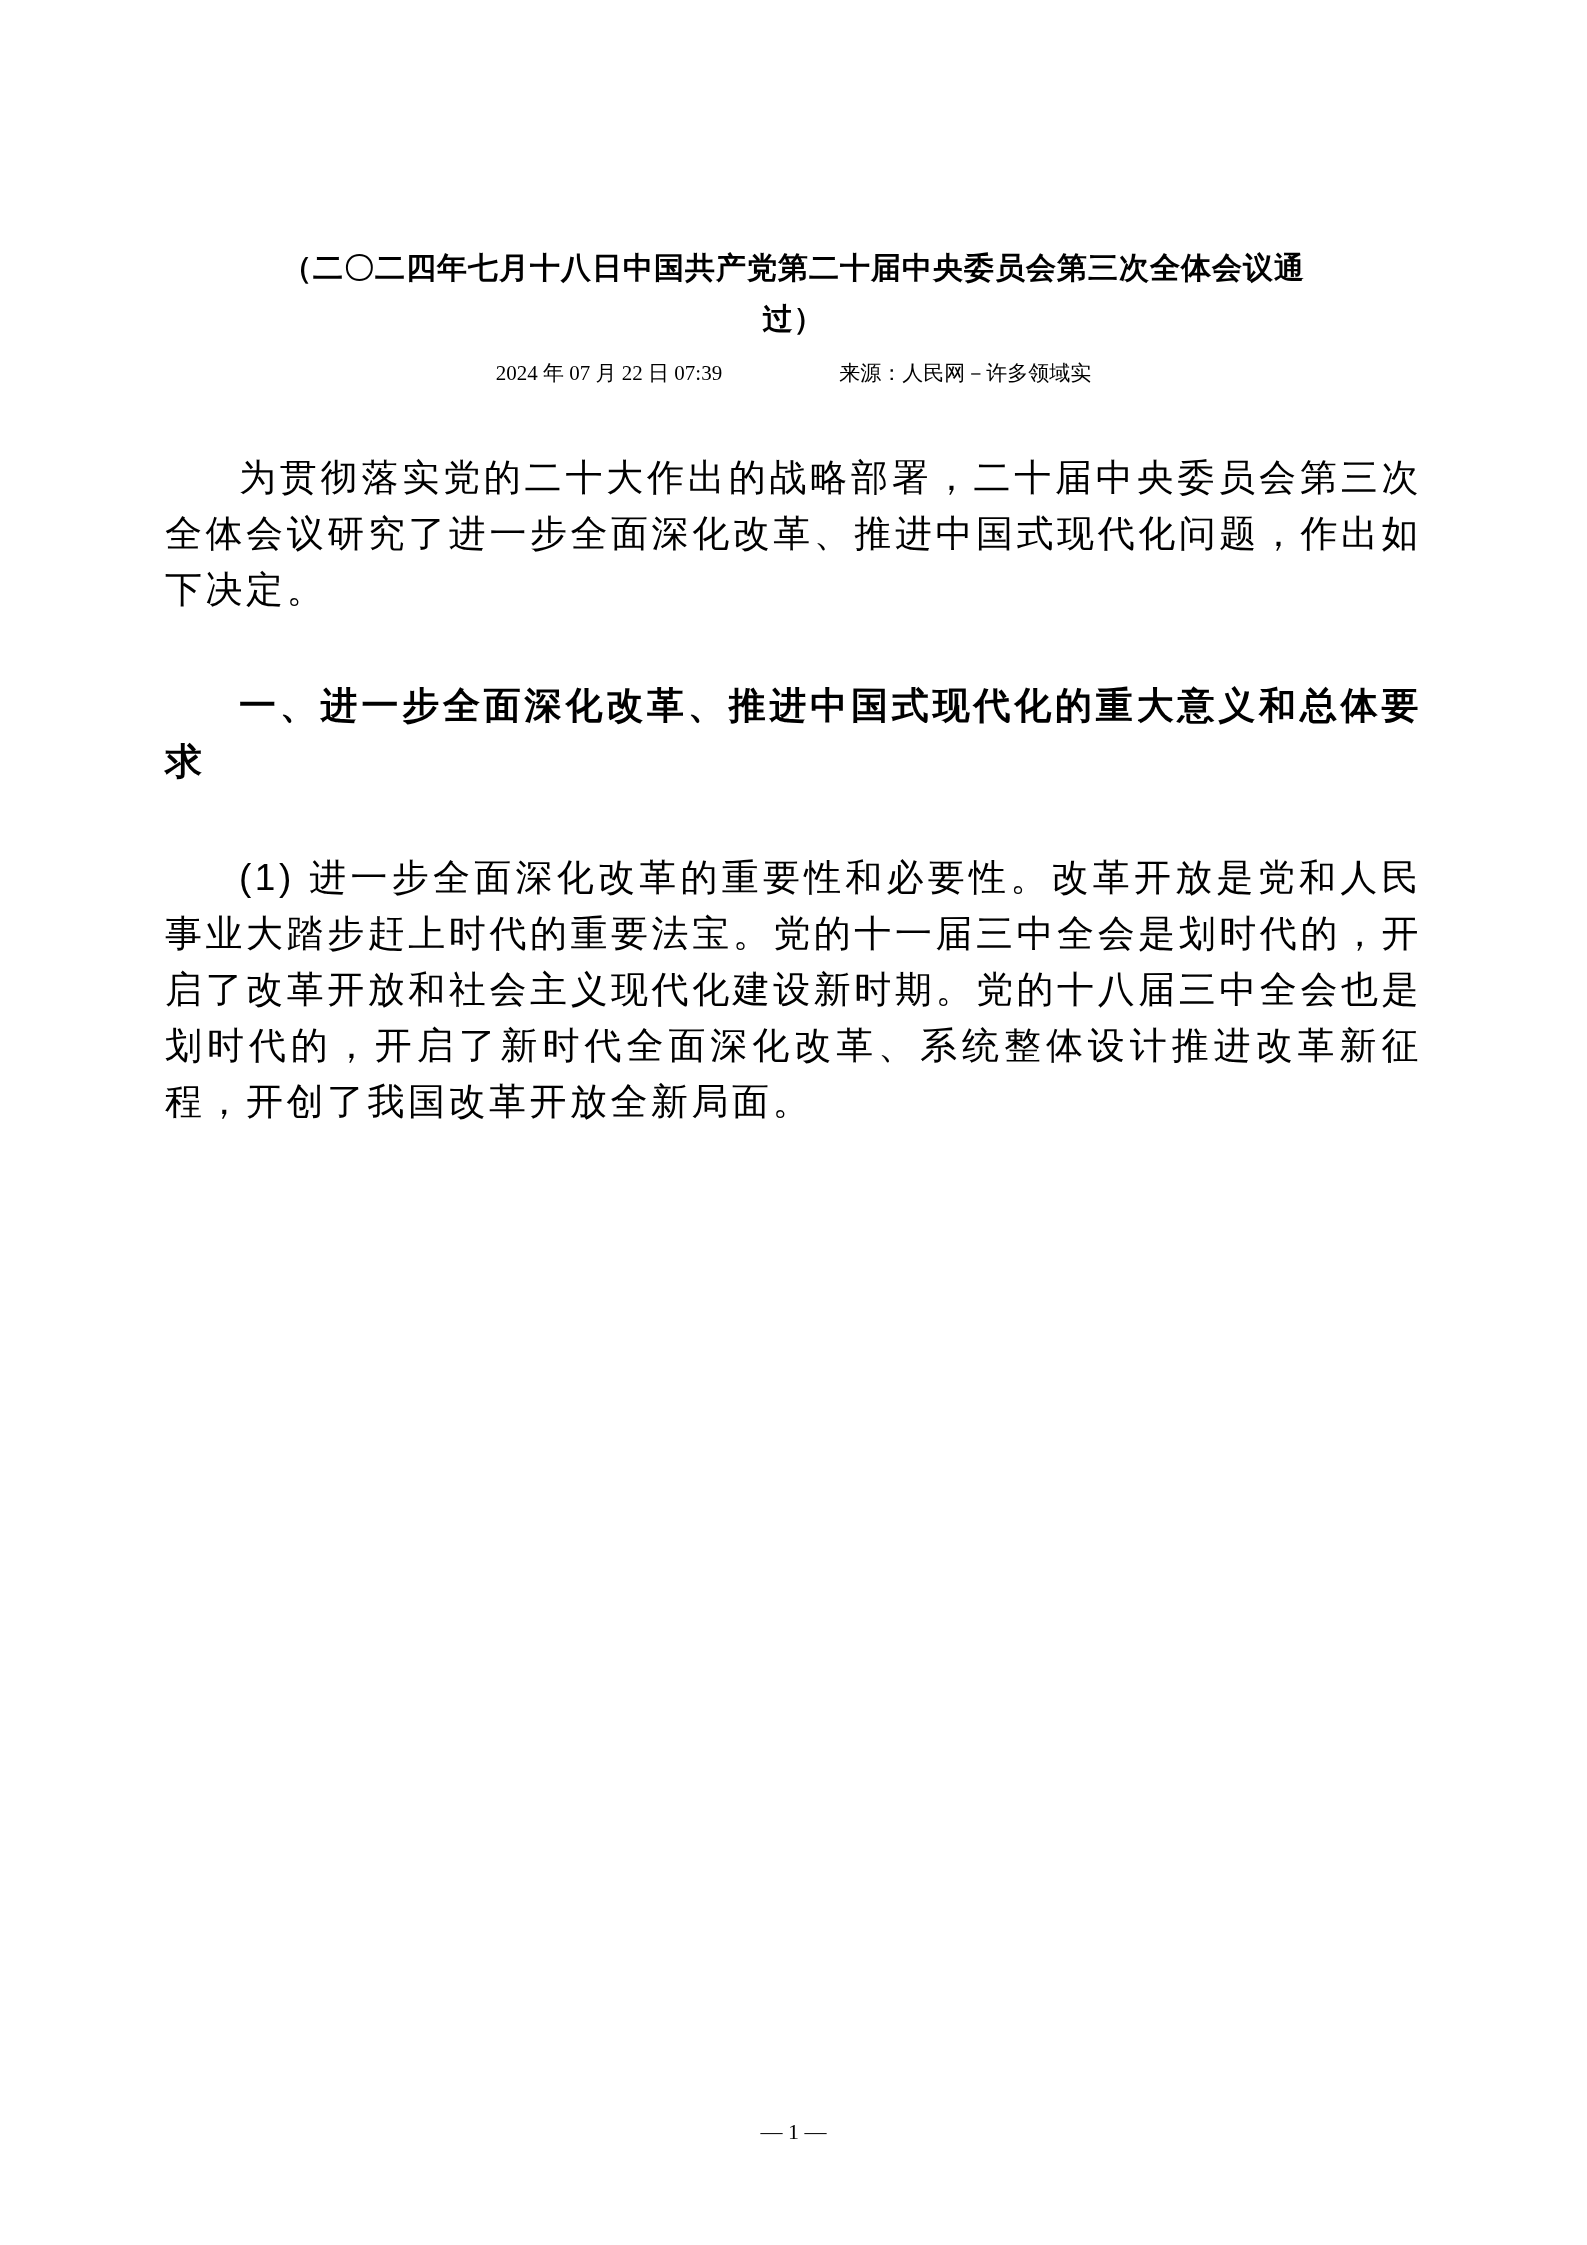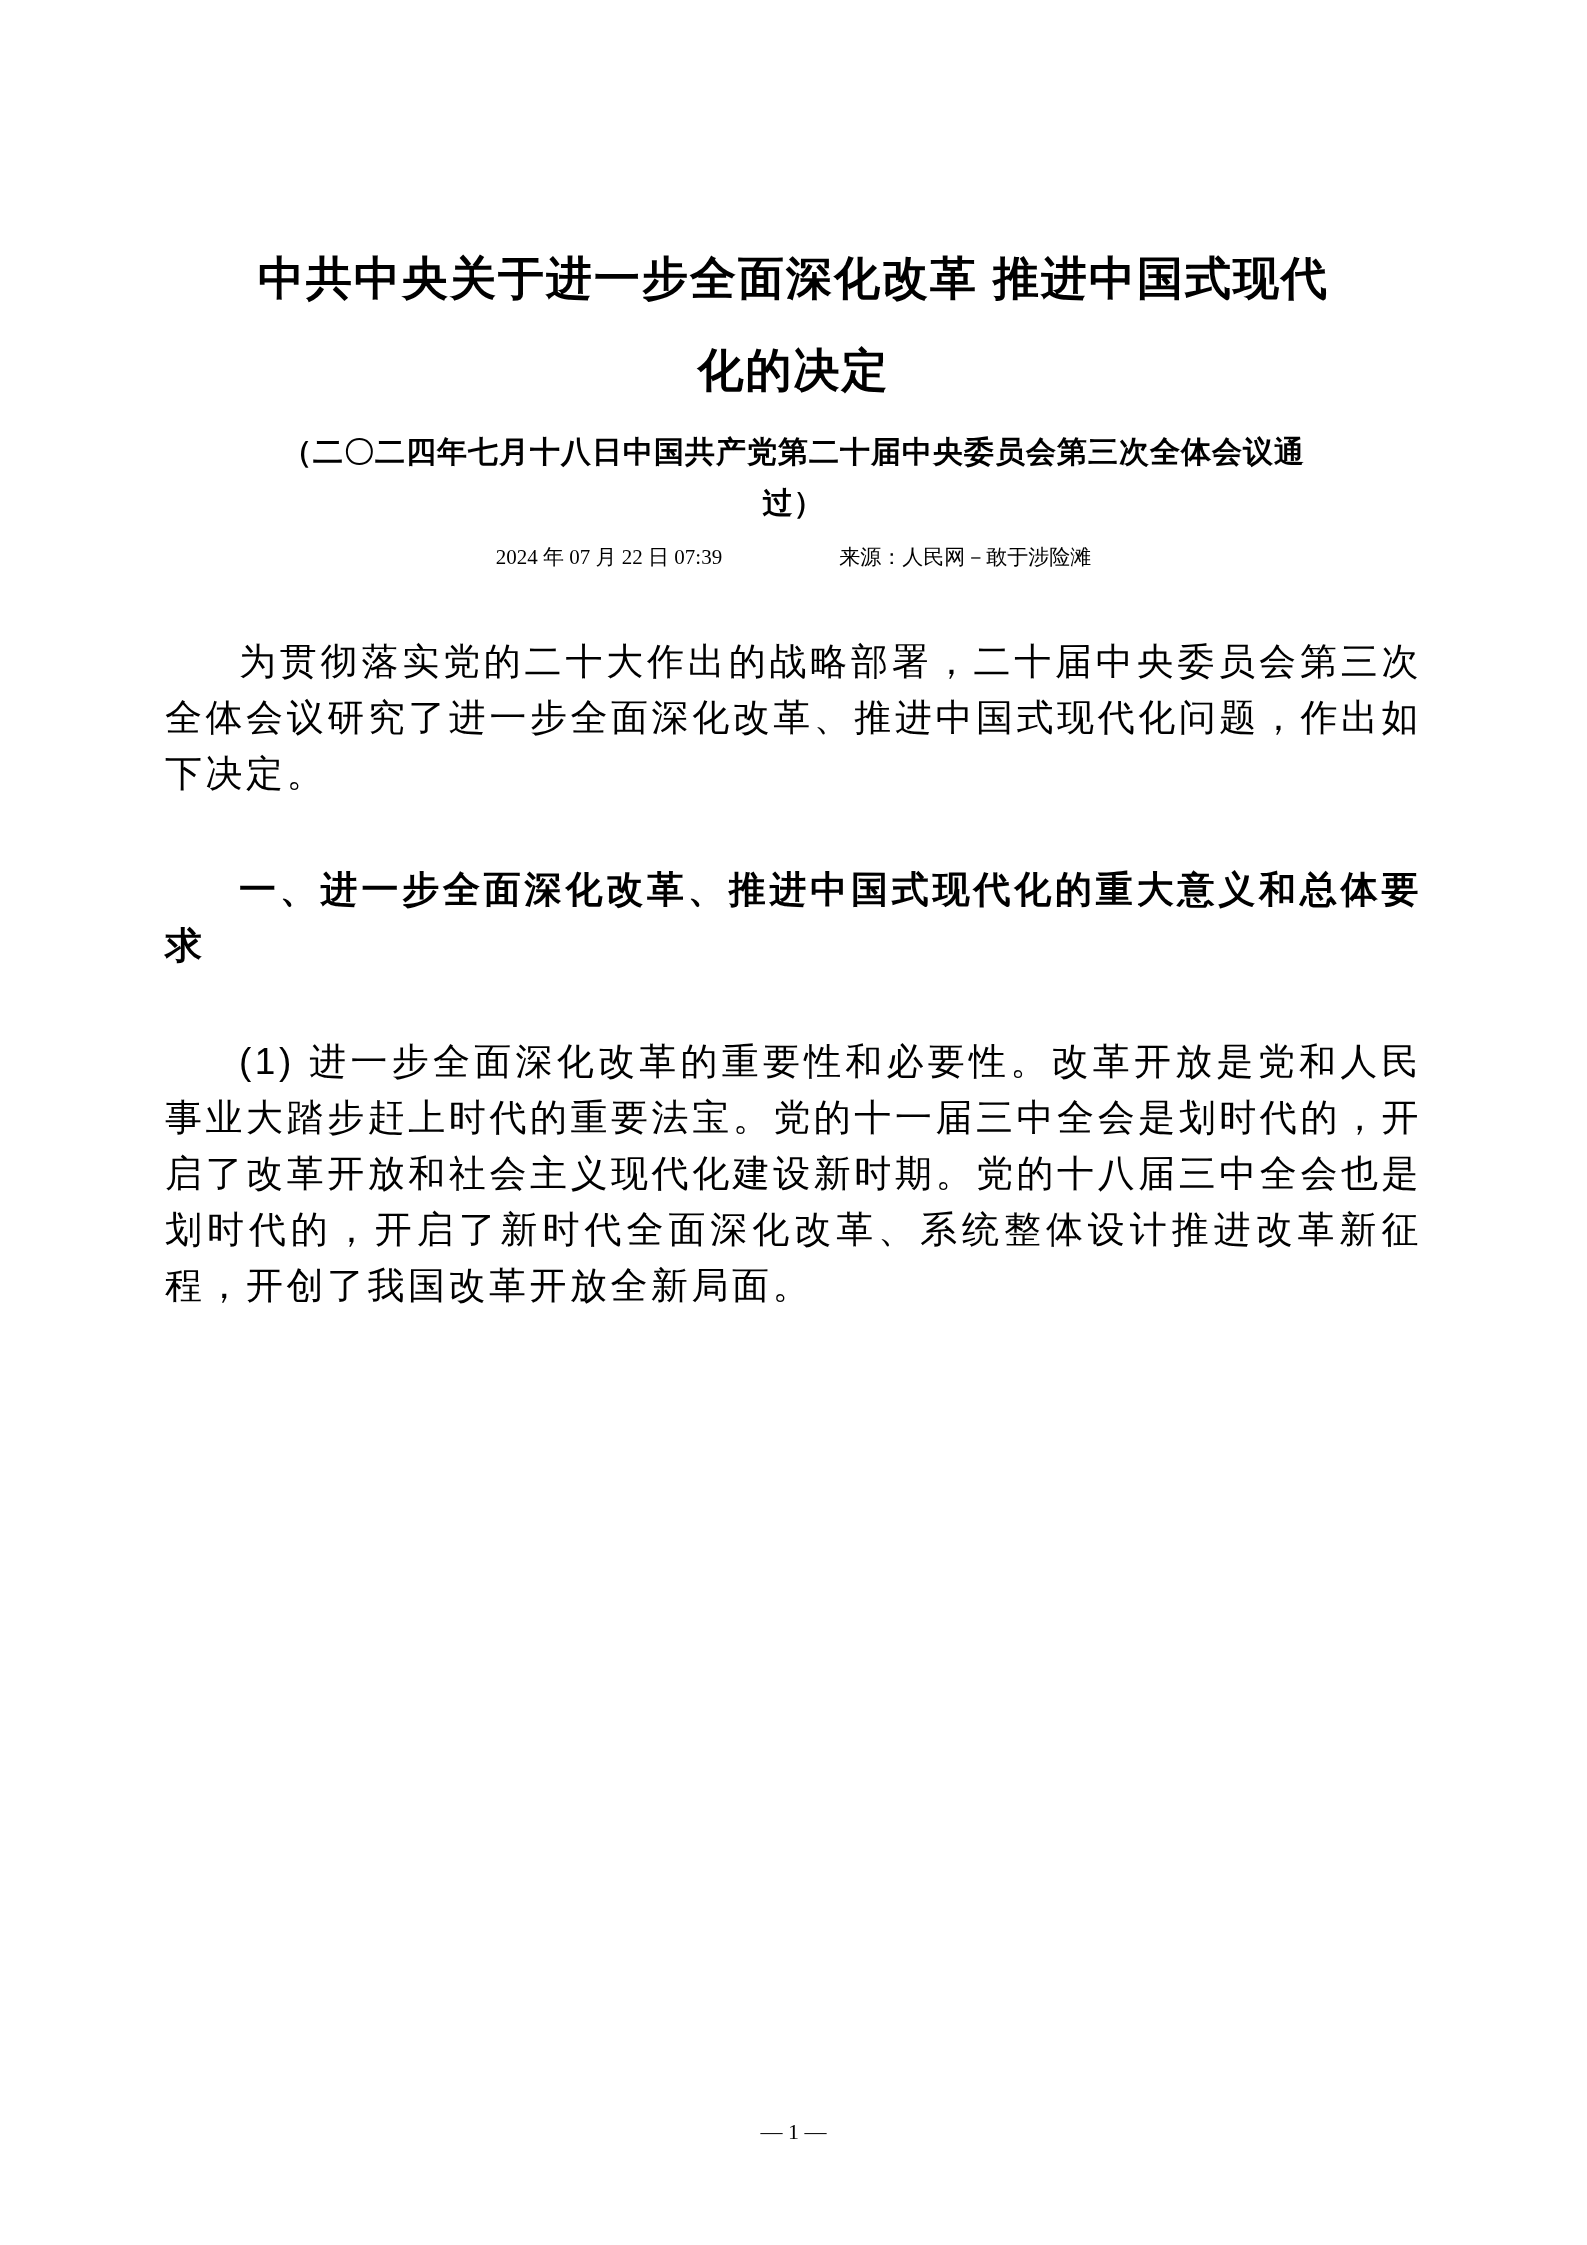--- a/index.html
+++ b/index.html
@@ -73,33 +73,29 @@
     font-family: "Liberation Serif", "DejaVu Serif", serif;
     font-size: 22px;
     color: #000000;
   }
 </style>
 </head>
 <body>
 
 <div class="page">
 
-  <div class="doc-title">
-    <div>中共中央关于进一步全面深化改革 推进中国式现代</div>
-    <div>化的决定</div>
-  </div>
 
   <div class="doc-subtitle">
     <div>（二〇二四年七月十八日中国共产党第二十届中央委员会第三次全体会议通</div>
     <div>过）</div>
   </div>
 
   <div class="meta-row">
     <span>2024 年 07 月 22 日 07:39</span>
-    <span>来源：人民网－敢于涉险滩</span>
+    <span>来源：人民网－许多领域实</span>
   </div>
 
   <div class="body-block">
     <p>为贯彻落实党的二十大作出的战略部署，二十届中央委员会第三次全体会议研究了进一步全面深化改革、推进中国式现代化问题，作出如下决定。</p>
     <p class="heading">一、进一步全面深化改革、推进中国式现代化的重大意义和总体要求</p>
     <p>(1) 进一步全面深化改革的重要性和必要性。改革开放是党和人民事业大踏步赶上时代的重要法宝。党的十一届三中全会是划时代的，开启了改革开放和社会主义现代化建设新时期。党的十八届三中全会也是划时代的，开启了新时代全面深化改革、系统整体设计推进改革新征程，开创了我国改革开放全新局面。</p>
   </div>
 
   <div class="page-footer">— 1 —</div>
 

